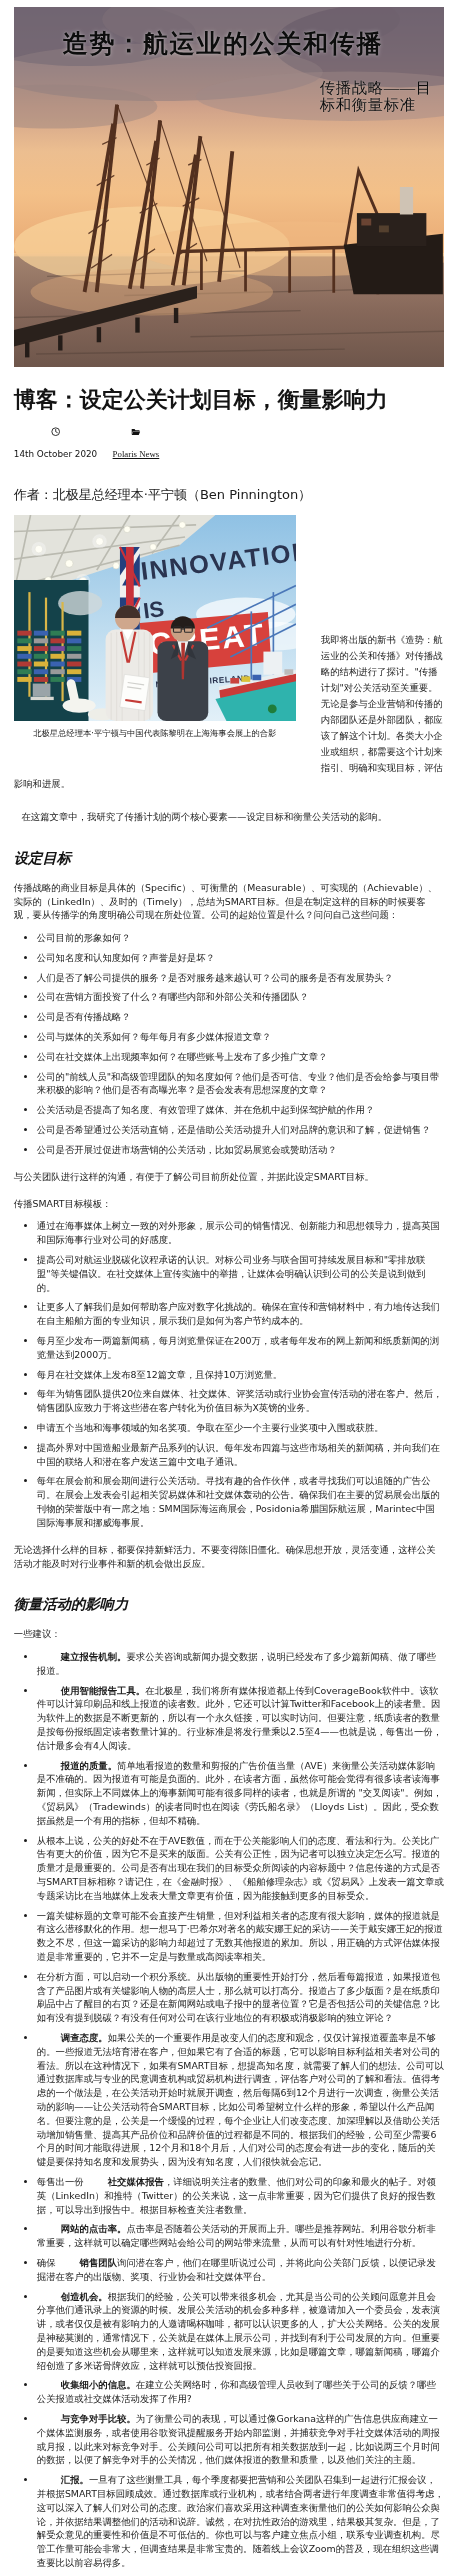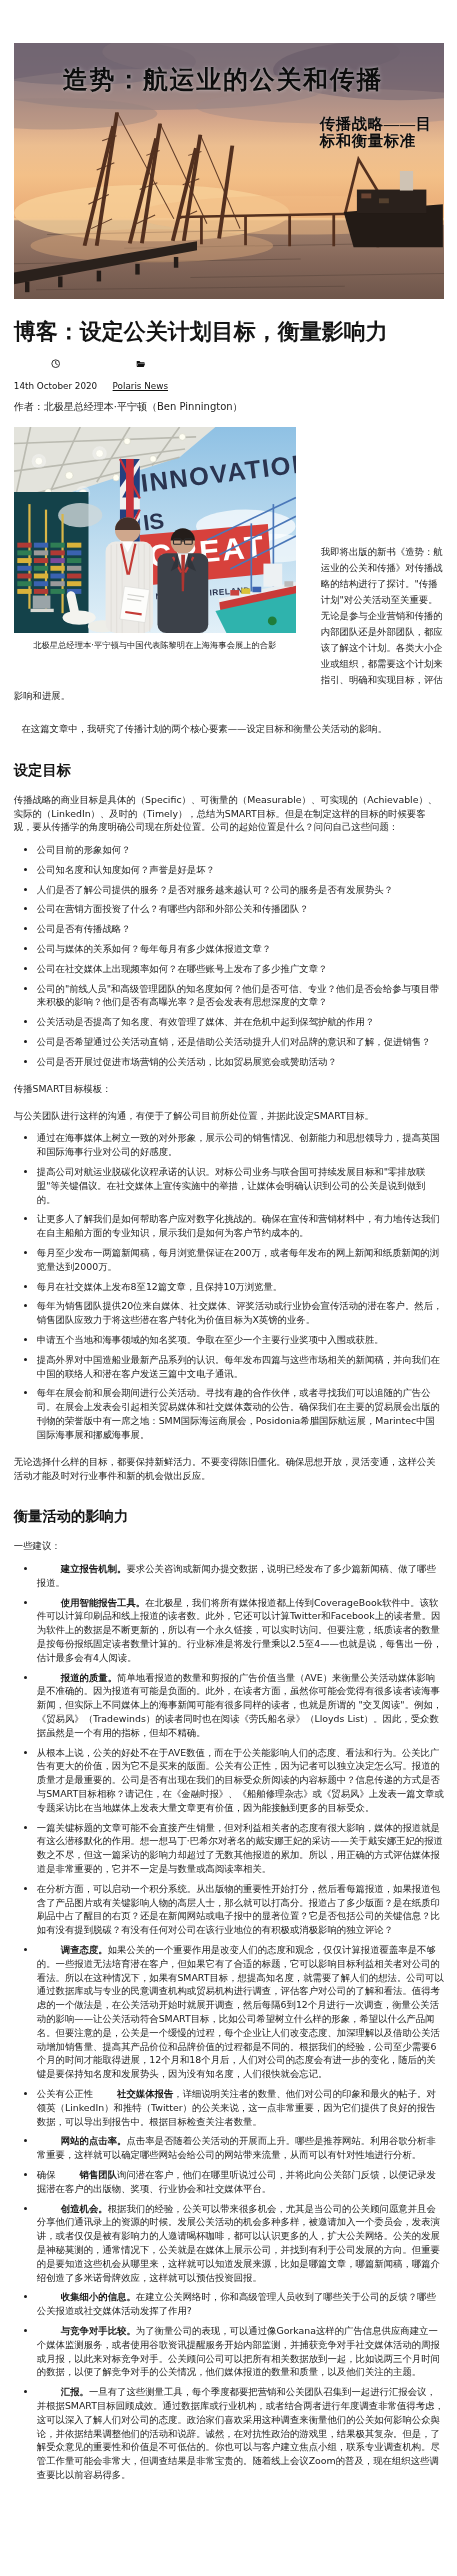--- a/index.html
+++ b/index.html
@@ -1,47 +1,47 @@
 <!DOCTYPE html>
 <html style="font-size:8.8px"><head>
 <meta charset="utf-8">
 <style>
   html,body{margin:0;padding:0;background:#ffffff;}
   body{width:458px;min-height:2569px;font-family:"DejaVu Sans","Liberation Sans",sans-serif;color:#1b1b1b;}
   .page{width:458px;box-sizing:border-box;padding:7.2px 13.8px 22px;}
 
   
-  .hero{position:relative;width:430px;height:256px;overflow:hidden;background:#be185d;margin-top:36px;}
+  .hero{position:relative;width:430px;height:360px;overflow:hidden;background:#be185d;}
   .hero svg{position:absolute;left:0;top:0;width:100%;height:100%;display:block;}
   .hero-title{position:absolute;left:49px;top:20px;font-family:"Liberation Serif","DejaVu Serif",serif;
     font-weight:bold;font-size:25px;letter-spacing:1.7px;color:#0d0d0d;
     text-shadow:0 0 1.1px rgba(255,255,255,.55),0 0 4.4px rgba(255,255,255,.35);white-space:nowrap;}
   .hero-subtitle{position:absolute;left:306px;top:72px;width:115px;font-family:"Liberation Serif","DejaVu Serif",serif;
-    font-weight:bold;font-size:15.4px;line-height:17px;letter-spacing:0.6px;color:#0d0d0d;
+    font-weight:normal;font-size:15.4px;line-height:17px;letter-spacing:0.6px;color:#0d0d0d;
     text-shadow:0 0 1.1px rgba(255,255,255,.5);}
 
   
   h1.article-title{margin:22px 0 0;font-size:22px;line-height:21px;font-weight:700;color:#141414;}
   .meta{margin-top:16.5px;display:flex;align-items:center;gap:15.4px;font-size:8.8px;color:#111;}
   .meta-item{display:flex;align-items:center;gap:13px;flex-direction:column;}
   .meta svg{width:9.4px;height:9.4px;flex:0 0 auto;}
-  .meta a{color:#111;text-decoration:underline;cursor:pointer;}
-  .author{margin:9px 0 0;font-size:10px;line-height:13.2px;}
+  .meta a{color:#111;text-decoration:underline;cursor:pointer;font-family:Liberation Serif, serif;}
+  .author{margin:29px 0 0;font-size:13px;line-height:13.2px;}
 
   
   .intro-block::after{content:"";display:block;clear:both;}
   figure.article-figure{float:left;width:282px;margin:13.8px 25px 26.5px 0;padding:0;}
   .photo-art{position:relative;width:282px;height:206px;overflow:hidden;background:#bcd9ec;}
   .photo-art svg{position:absolute;left:0;top:0;width:100%;height:100%;display:block;}
   figcaption{margin-top:6.6px;font-size:8.3px;line-height:11px;color:#222;text-align:center;}
   p.lead{margin:0;padding-top:131px;font-size:9.4px;line-height:16px;}
   p.intro2{margin:17.6px 0 0;padding-left:7.7px;font-size:9.4px;line-height:13.8px;}
 
   
-  h2.section-heading{margin:25px 0 0;font-size:14.3px;line-height:19px;font-weight:600;color:#141414;}
+  h2.section-heading{margin:25px 0 0;font-size:14.3px;line-height:19px;font-weight:600;color:#141414;font-style:italic;}
   p.body{margin:13.2px 0 0;font-size:9.4px;line-height:13.8px;}
   ul.article-list{margin:8.8px 0 0;padding:0 0 0 23px;}
   ul.article-list li{margin:6px 0;font-size:9.4px;line-height:13.8px;}
   ul.article-list li b{font-weight:700;padding-left:24px;}
 </style>
 </head>
 <body>
 
 <div class="page">
 
@@ -338,22 +338,22 @@
       <li><span>人们是否了解公司提供的服务？是否对服务越来越认可？公司的服务是否有发展势头？</span></li>
       <li><span>公司在营销方面投资了什么？有哪些内部和外部公关和传播团队？</span></li>
       <li><span>公司是否有传播战略？</span></li>
       <li><span>公司与媒体的关系如何？每年每月有多少媒体报道文章？</span></li>
       <li><span>公司在社交媒体上出现频率如何？在哪些账号上发布了多少推广文章？</span></li>
       <li><span>公司的"前线人员"和高级管理团队的知名度如何？他们是否可信、专业？他们是否会给参与项目带来积极的影响？他们是否有高曝光率？是否会发表有思想深度的文章？</span></li>
       <li><span>公关活动是否提高了知名度、有效管理了媒体、并在危机中起到保驾护航的作用？</span></li>
       <li><span>公司是否希望通过公关活动直销，还是借助公关活动提升人们对品牌的意识和了解，促进销售？</span></li>
       <li><span>公司是否开展过促进市场营销的公关活动，比如贸易展览会或赞助活动？</span></li>
     </ul>
+  <p class="body">与公关团队进行这样的沟通，有便于了解公司目前所处位置，并据此设定SMART目标。</p>
   <p class="body">传播SMART目标模板：</p>
-  <p class="body">与公关团队进行这样的沟通，有便于了解公司目前所处位置，并据此设定SMART目标。</p>
   <ul class="article-list">
       <li><span>通过在海事媒体上树立一致的对外形象，展示公司的销售情况、创新能力和思想领导力，提高英国和国际海事行业对公司的好感度。</span></li>
       <li><span>提高公司对航运业脱碳化议程承诺的认识。对标公司业务与联合国可持续发展目标和"零排放联盟"等关键倡议。在社交媒体上宣传实施中的举措，让媒体会明确认识到公司的公关是说到做到的。</span></li>
       <li><span>让更多人了解我们是如何帮助客户应对数字化挑战的。确保在宣传和营销材料中，有力地传达我们在自主船舶方面的专业知识，展示我们是如何为客户节约成本的。</span></li>
       <li><span>每月至少发布一两篇新闻稿，每月浏览量保证在200万，或者每年发布的网上新闻和纸质新闻的浏览量达到2000万。</span></li>
       <li><span>每月在社交媒体上发布8至12篇文章，且保持10万浏览量。</span></li>
       <li><span>每年为销售团队提供20位来自媒体、社交媒体、评奖活动或行业协会宣传活动的潜在客户。然后，销售团队应致力于将这些潜在客户转化为价值目标为X英镑的业务。</span></li>
       <li><span>申请五个当地和海事领域的知名奖项。争取在至少一个主要行业奖项中入围或获胜。</span></li>
       <li><span>提高外界对中国造船业最新产品系列的认识。每年发布四篇与这些市场相关的新闻稿，并向我们在中国的联络人和潜在客户发送三篇中文电子通讯。</span></li>
       <li><span>每年在展会前和展会期间进行公关活动。寻找有趣的合作伙伴，或者寻找我们可以追随的广告公司。在展会上发表会引起相关贸易媒体和社交媒体轰动的公告。确保我们在主要的贸易展会出版的刊物的荣誉版中有一席之地：SMM国际海运商展会，Posidonia希腊国际航运展，Marintec中国国际海事展和挪威海事展。</span></li>
@@ -363,21 +363,21 @@
   <h2 class="section-heading">衡量活动的影响力</h2>
   <p class="body">一些建议：</p>
   <ul class="article-list">
       <li><b>建立报告机制。</b><span>要求公关咨询或新闻办提交数据，说明已经发布了多少篇新闻稿、做了哪些报道。</span></li>
       <li><b>使用智能报告工具。</b><span>在北极星，我们将所有媒体报道都上传到CoverageBook软件中。该软件可以计算印刷品和线上报道的读者数。此外，它还可以计算Twitter和Facebook上的读者量。因为软件上的数据是不断更新的，所以有一个永久链接，可以实时访问。但要注意，纸质读者的数量是按每份报纸固定读者数量计算的。行业标准是将发行量乘以2.5至4——也就是说，每售出一份，估计最多会有4人阅读。</span></li>
       <li><b>报道的质量。</b><span>简单地看报道的数量和剪报的广告价值当量（AVE）来衡量公关活动媒体影响是不准确的。因为报道有可能是负面的。此外，在读者方面，虽然你可能会觉得有很多读者读海事新闻，但实际上不同媒体上的海事新闻可能有很多同样的读者，也就是所谓的 "交叉阅读"。例如，《贸易风》（Tradewinds）的读者同时也在阅读《劳氏船名录》（Lloyds List）。因此，受众数据虽然是一个有用的指标，但却不精确。</span></li>
       <li><span>从根本上说，公关的好处不在于AVE数值，而在于公关能影响人们的态度、看法和行为。公关比广告有更大的价值，因为它不是买来的版面。公关有公正性，因为记者可以独立决定怎么写。报道的质量才是最重要的。公司是否有出现在我们的目标受众所阅读的内容标题中？信息传递的方式是否与SMART目标相称？请记住，在《金融时报》、《船舶修理杂志》或《贸易风》上发表一篇文章或专题采访比在当地媒体上发表大量文章更有价值，因为能接触到更多的目标受众。</span></li>
       <li><span>一篇关键标题的文章可能不会直接产生销量，但对利益相关者的态度有很大影响，媒体的报道就是有这么潜移默化的作用。想一想马丁·巴希尔对著名的戴安娜王妃的采访——关于戴安娜王妃的报道数之不尽，但这一篇采访的影响力却超过了无数其他报道的累加。所以，用正确的方式评估媒体报道是非常重要的，它并不一定是与数量或高阅读率相关。</span></li>
       <li><span>在分析方面，可以启动一个积分系统。从出版物的重要性开始打分，然后看每篇报道，如果报道包含了产品图片或有关键影响人物的高层人士，那么就可以打高分。报道占了多少版面？是在纸质印刷品中占了醒目的右页？还是在新闻网站或电子报中的显著位置？它是否包括公司的关键信息？比如有没有提到脱碳？有没有任何对公司在该行业地位的有积极或消极影响的独立评论？</span></li>
       <li><b>调查态度。</b><span>如果公关的一个重要作用是改变人们的态度和观念，仅仅计算报道覆盖率是不够的。一些报道无法培育潜在客户，但如果它有了合适的标题，它可以影响目标利益相关者对公司的看法。所以在这种情况下，如果有SMART目标，想提高知名度，就需要了解人们的想法。公司可以通过数据库或与专业的民意调查机构或贸易机构进行调查，评估客户对公司的了解和看法。值得考虑的一个做法是，在公关活动开始时就展开调查，然后每隔6到12个月进行一次调查，衡量公关活动的影响——让公关活动符合SMART目标，比如公司希望树立什么样的形象，希望以什么产品闻名。但要注意的是，公关是一个缓慢的过程，每个企业让人们改变态度、加深理解以及借助公关活动增加销售量、提高其产品价位和品牌价值的过程都是不同的。根据我们的经验，公司至少需要6个月的时间才能取得进展，12个月和18个月后，人们对公司的态度会有进一步的变化，随后的关键是要保持知名度和发展势头，因为没有知名度，人们很快就会忘记。</span></li>
-      <li><span>公关有公正性</span><b>社交媒体报告</b><span>，详细说明关注者的数量、他们对公司的印象和最火的帖子。对领英（LinkedIn）和推特（Twitter）的公关来说，这一点非常重要，因为它们提供了良好的报告数据，可以导出到报告中。根据目标检查关注者数量。</span></li>
+      <li><span>每售出一份</span><b>社交媒体报告</b><span>，详细说明关注者的数量、他们对公司的印象和最火的帖子。对领英（LinkedIn）和推特（Twitter）的公关来说，这一点非常重要，因为它们提供了良好的报告数据，可以导出到报告中。根据目标检查关注者数量。</span></li>
       <li><b>网站的点击率。</b><span>点击率是否随着公关活动的开展而上升。哪些是推荐网站。利用谷歌分析非常重要，这样就可以确定哪些网站会给公司的网站带来流量，从而可以有针对性地进行分析。</span></li>
       <li><span>确保</span><b>销售团队</b><span>询问潜在客户，他们在哪里听说过公司，并将此向公关部门反馈，以便记录发掘潜在客户的出版物、奖项、行业协会和社交媒体平台。</span></li>
       <li><b>创造机会。</b><span>根据我们的经验，公关可以带来很多机会，尤其是当公司的公关顾问愿意并且会分享他们通讯录上的资源的时候。发展公关活动的机会多种多样，被邀请加入一个委员会，发表演讲，或者仅仅是被有影响力的人邀请喝杯咖啡，都可以认识更多的人，扩大公关网络。公关的发展是神秘莫测的，通常情况下，公关就是在媒体上展示公司，并找到有利于公司发展的方向。但重要的是要知道这些机会从哪里来，这样就可以知道发展来源，比如是哪篇文章，哪篇新闻稿，哪篇介绍创造了多米诺骨牌效应，这样就可以预估投资回报。</span></li>
       <li><b>收集细小的信息。</b><span>在建立公关网络时，你和高级管理人员收到了哪些关于公司的反馈？哪些公关报道或社交媒体活动发挥了作用?</span></li>
       <li><b>与竞争对手比较。</b><span>为了衡量公司的表现，可以通过像Gorkana这样的广告信息供应商建立一个媒体监测服务，或者使用谷歌资讯提醒服务开始内部监测，并捕获竞争对手社交媒体活动的周报或月报，以此来对标竞争对手。公关顾问公司可以把所有相关数据放到一起，比如说两三个月时间的数据，以便了解竞争对手的公关情况，他们媒体报道的数量和质量，以及他们关注的主题。</span></li>
       <li><b>汇报。</b><span>一旦有了这些测量工具，每个季度都要把营销和公关团队召集到一起进行汇报会议，并根据SMART目标回顾成效。通过数据库或行业机构，或者结合两者进行年度调查非常值得考虑，这可以深入了解人们对公司的态度。政治家们喜欢采用这种调查来衡量他们的公关如何影响公众舆论，并依据结果调整他们的活动和说辞。诚然，在对抗性政治的游戏里，结果极其复杂。但是，了解受众意见的重要性和价值是不可低估的。你也可以与客户建立焦点小组，联系专业调查机构。尽管工作量可能会非常大，但调查结果是非常宝贵的。随着线上会议Zoom的普及，现在组织这些调查要比以前容易得多。</span></li>
     </ul>
 
 </div>
 

